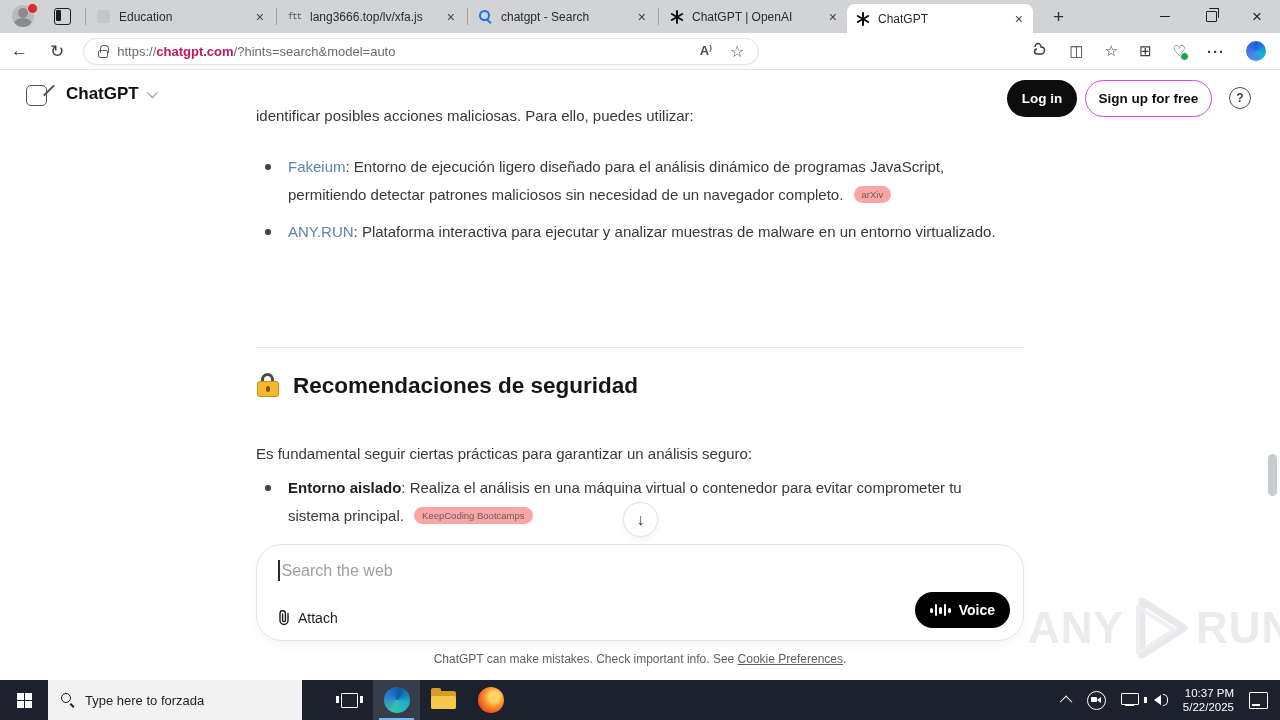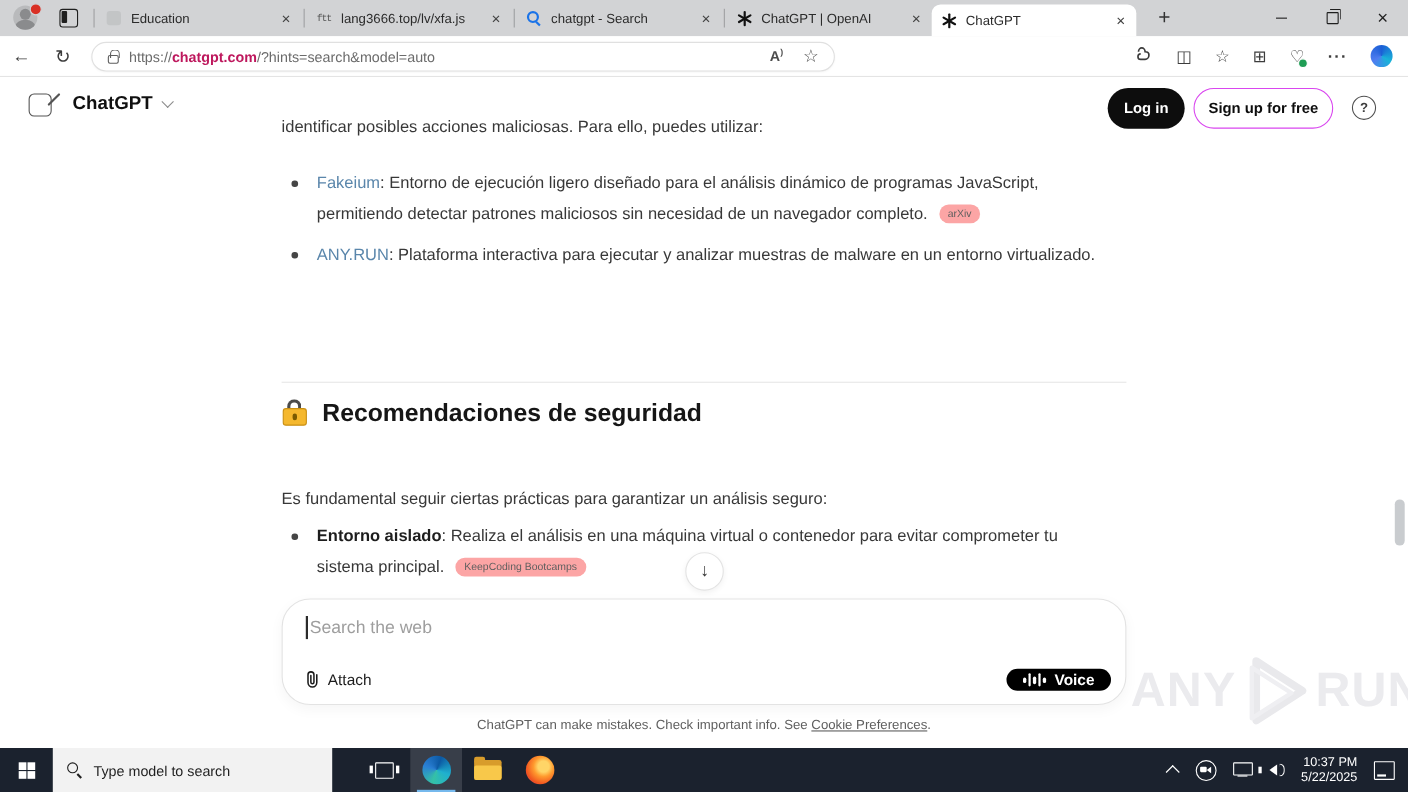--- a/index.html
+++ b/index.html
@@ -74,21 +74,21 @@
 
   .content{position:absolute;left:256px;top:0;width:768px;color:#383838;font-size:15px;line-height:28px;}
   .intro{position:absolute;top:32px;left:0;}
   .blist{position:absolute;top:83px;left:0;width:740px;list-style:none;margin:0;padding:0;}
   .blist li{position:relative;padding-left:32px;margin-bottom:9px;}
   .blist .dot{position:absolute;left:9px;top:11px;width:5.5px;height:5.5px;border-radius:50%;background:#454545;}
   .slink{color:#5a86ab;text-decoration:none;}
   .badge{display:inline-block;background:#fca5a5;color:#5f5f5f;border-radius:9px;padding:1px 8px;
          font-size:9.5px;line-height:15px;margin-left:6px;vertical-align:2px;white-space:nowrap;}
   .divider{position:absolute;top:277px;left:0;width:768px;height:1px;background:#e7e7e7;}
-  .sec-head{position:absolute;top:292px;left:0;display:flex;align-items:flex-end;gap:11px;}
+  .sec-head{position:absolute;top:302px;left:0;display:flex;align-items:flex-end;gap:11px;}
   .sec-title{font-size:22.5px;font-weight:700;color:#161616;line-height:1.2;}
   .lock-emoji{width:26px;height:26px;position:relative;}
   .lock-emoji .shackle{position:absolute;left:5px;top:0;width:13px;height:13px;border:3px solid #4a4a4a;border-radius:7px 7px 0 0;border-bottom:none;box-sizing:border-box;}
   .lock-emoji .body{position:absolute;left:1px;top:8px;width:22px;height:16px;background:#f5b82e;border-radius:3px;border:1px solid #c98f13;box-sizing:border-box;}
   .lock-emoji .keyhole{position:absolute;left:10px;top:13px;width:4px;height:6px;background:#7a5a00;border-radius:2px;}
   .sec-intro{position:absolute;top:370px;left:0;}
   .blist2{position:absolute;top:404px;left:0;width:740px;list-style:none;margin:0;padding:0;}
   .blist2 li{position:relative;padding-left:32px;}
   .blist2 .dot{position:absolute;left:9px;top:11px;width:5.5px;height:5.5px;border-radius:50%;background:#454545;}
   .blist2 strong{color:#1d1d1d;}
@@ -97,21 +97,21 @@
               border:1px solid #e3e3e3;box-shadow:0 2px 6px rgba(0,0,0,.06);display:flex;align-items:center;justify-content:center;
               font-size:16px;color:#3c3c3c;}
 
   .composer{position:absolute;left:256px;top:474px;width:768px;height:97px;background:#fff;border:1.5px solid #e3e3e3;
             border-radius:26px;box-sizing:border-box;box-shadow:0 4px 12px rgba(0,0,0,.04);}
   .composer-input{position:absolute;left:21px;top:15px;display:flex;align-items:center;}
   .caret{width:1.5px;height:21px;background:#2b2b2b;margin-right:2px;}
   .placeholder{font-size:16px;color:#9e9e9e;}
   .attach-btn{position:absolute;left:20px;bottom:14px;display:flex;align-items:center;gap:7px;font-size:14px;color:#1c1c1c;}
   .clip{width:14px;height:17px;}
-  .voice-btn{position:absolute;right:13px;bottom:12px;height:20px;padding:0 15px;background:#000;border-radius:18px;
+  .voice-btn{position:absolute;right:13px;bottom:12px;height:36px;padding:0 15px;background:#000;border-radius:18px;
              color:#fff;font-size:14px;font-weight:600;display:flex;align-items:center;gap:8px;}
   .wave{display:flex;align-items:center;gap:2px;}
   .wave i{display:block;width:2.5px;background:#fff;border-radius:2px;}
   .wave i:nth-child(1){height:5px;}.wave i:nth-child(2){height:12px;}
   .wave i:nth-child(3){height:7px;}.wave i:nth-child(4){height:12px;}.wave i:nth-child(5){height:5px;}
 
   .gpt-footer{position:absolute;top:582px;left:0;width:1280px;text-align:center;font-size:12px;color:#5f5f5f;}
   .gpt-footer a{color:#5f5f5f;text-decoration:underline;}
 
   .watermark{position:absolute;left:1028px;top:525px;display:flex;align-items:center;gap:4px;
@@ -366,21 +366,21 @@
   <div class="start-btn">
     <span class="winlogo">
         <span></span>
         <span></span>
         <span></span>
         <span></span>
       </span>
   </div>
   <div class="tb-search">
     <span class="mag"></span>
-    <span class="tb-search-text">Type model to search</span>
+    <span class="tb-search-text">Type here to forzada</span>
   </div>
   <div class="task-app" style="margin-left:24px">
     <span class="taskview-ico"></span>
   </div>
   <div class="task-app active">
     <span class="edge-logo"></span>
   </div>
   <div class="task-app">
     <span class="folder">
         <span class="tabb"></span>

